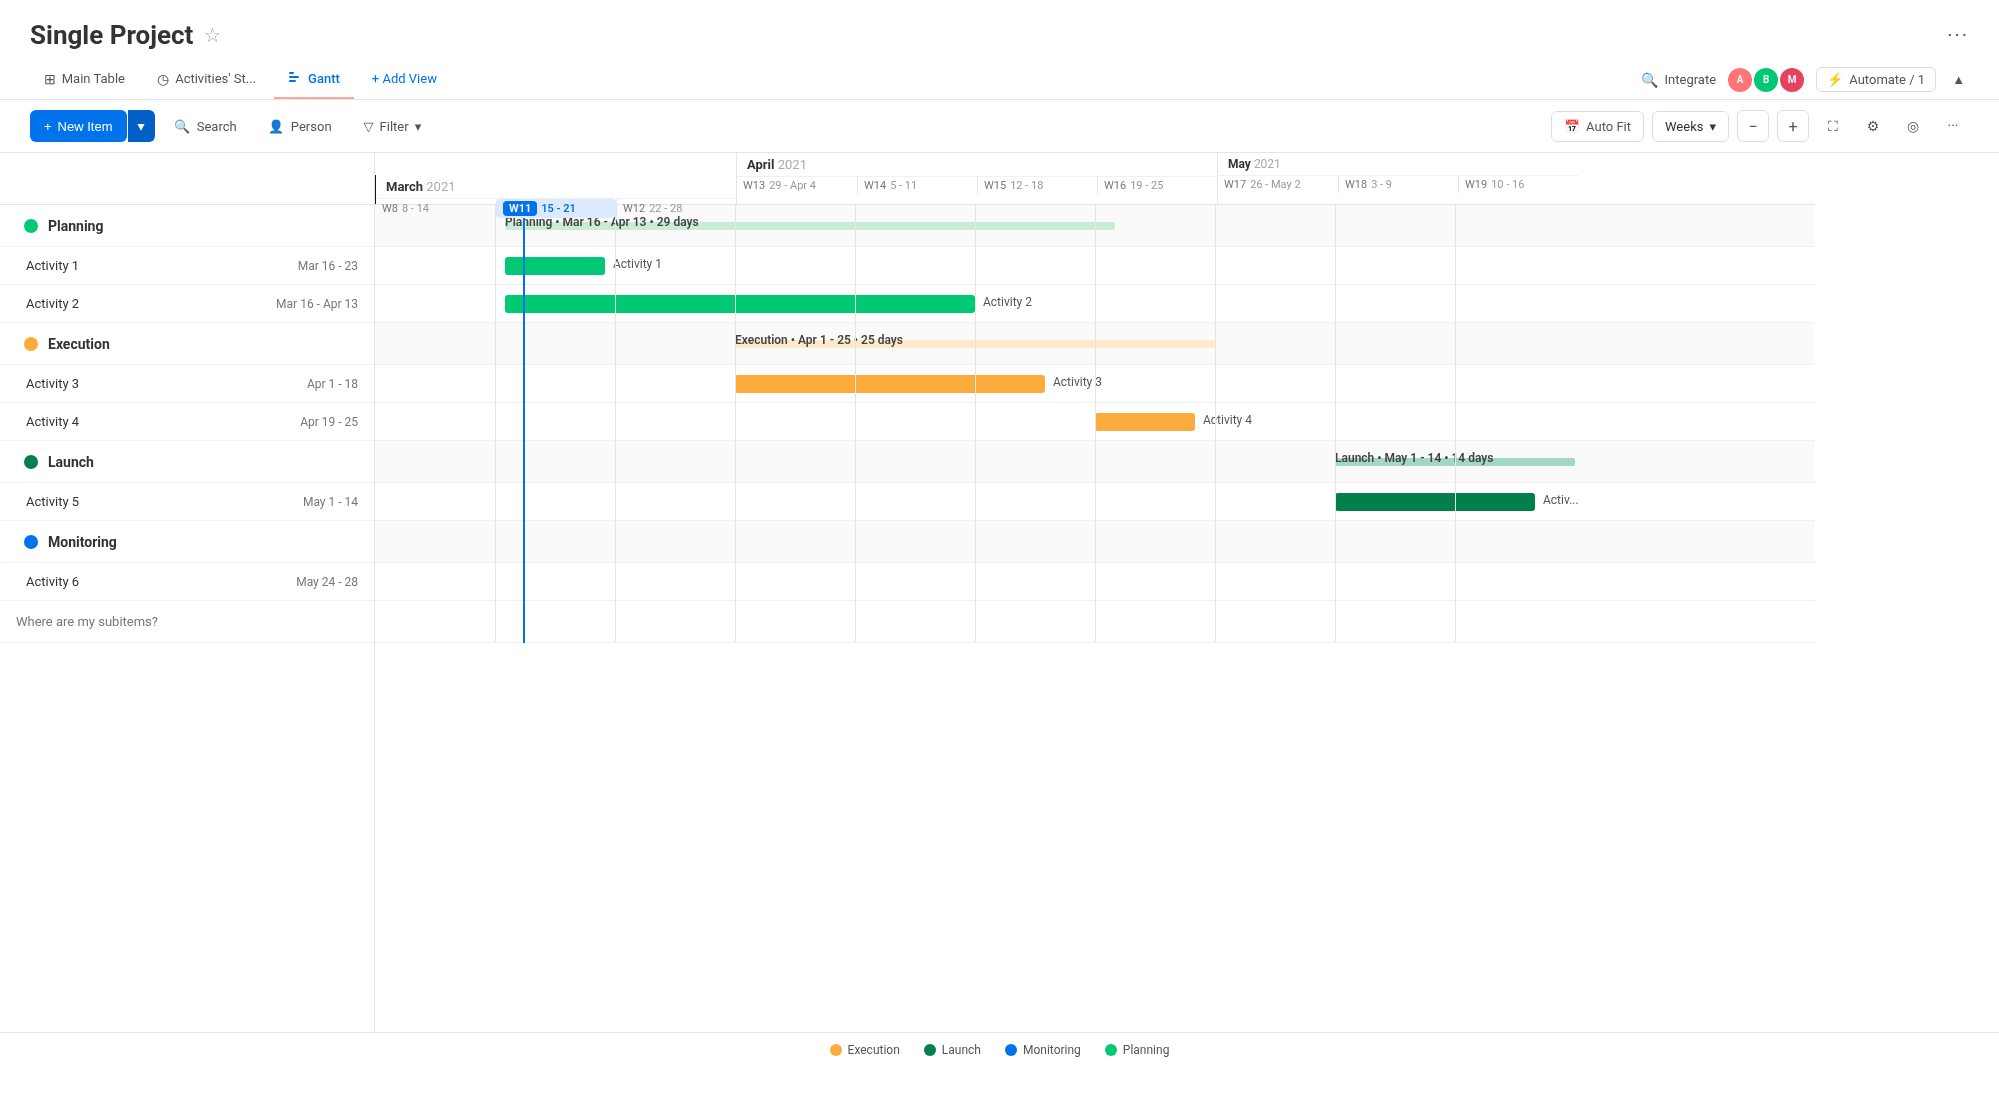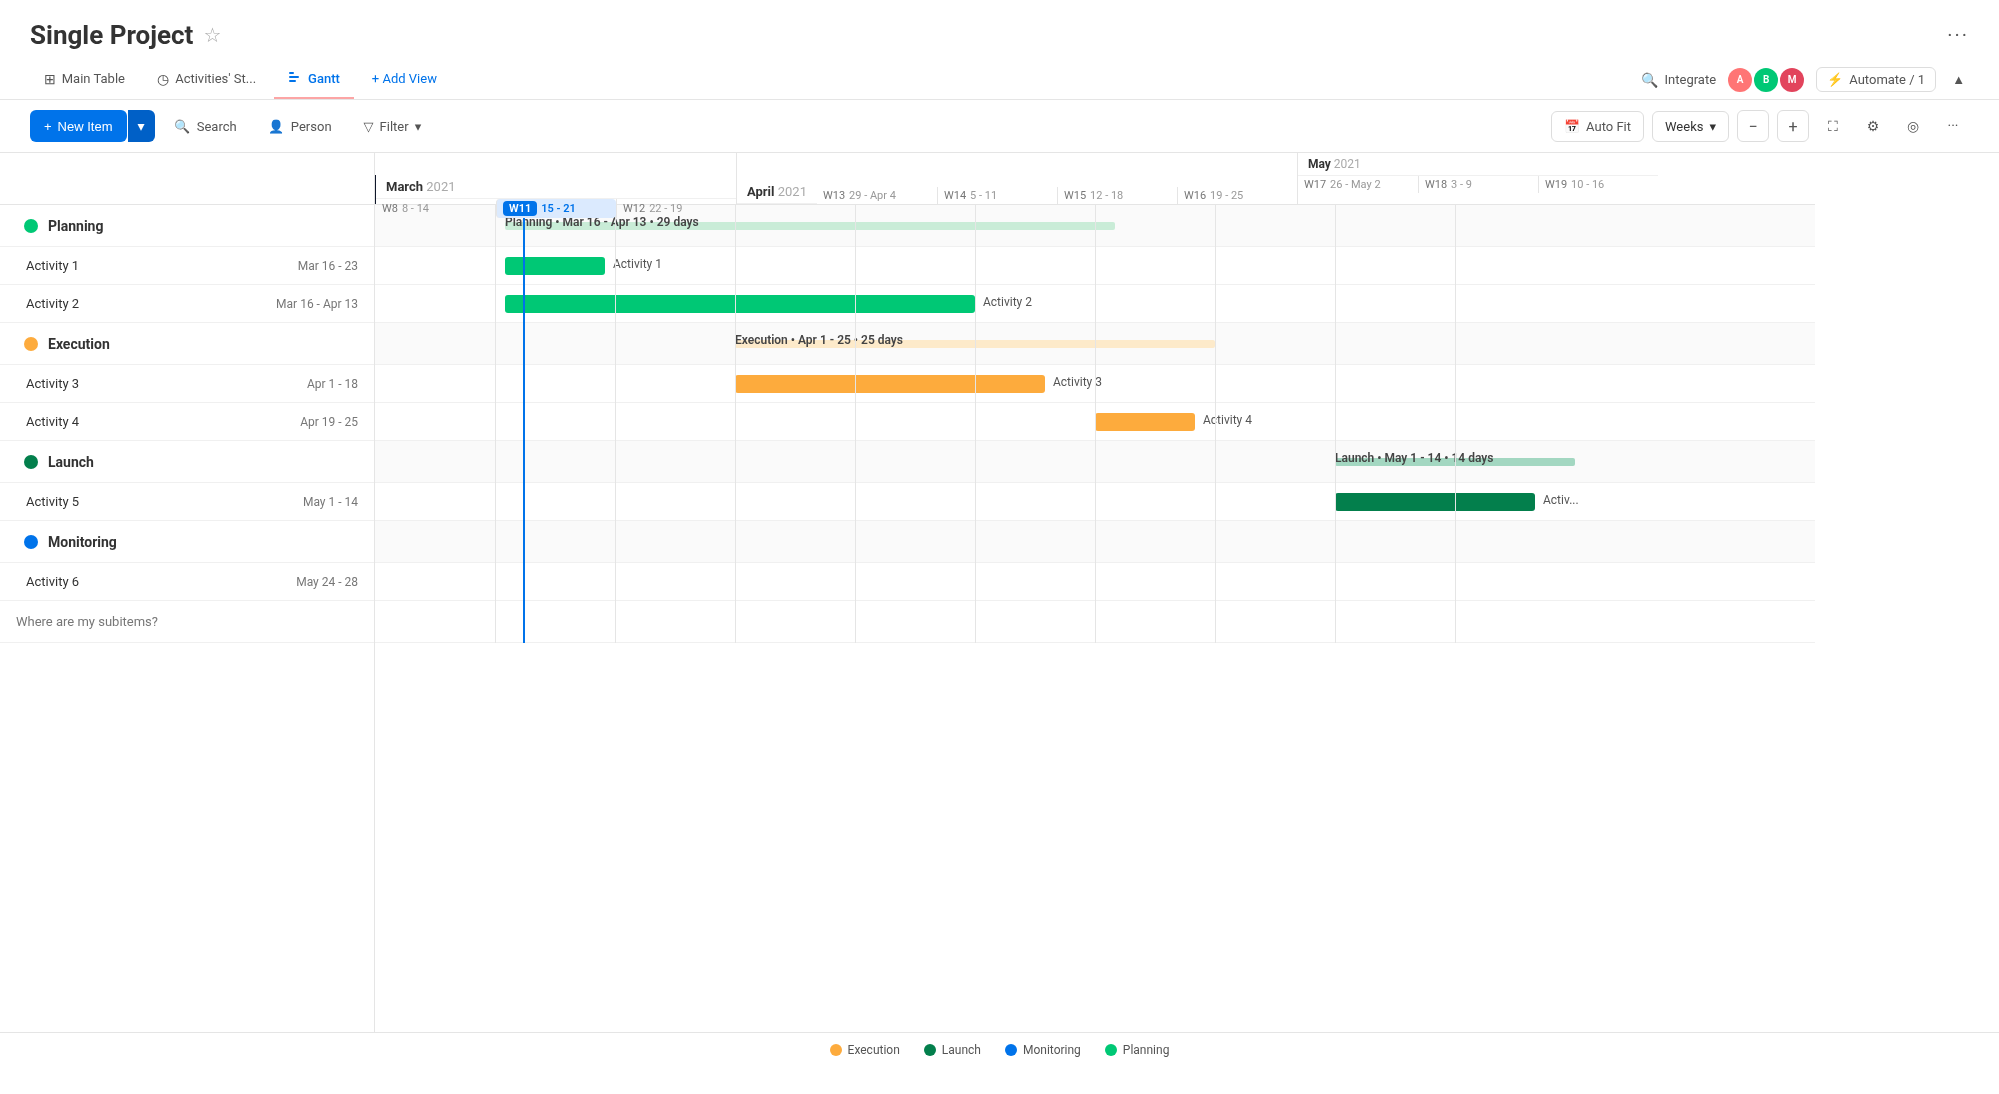--- a/index.html
+++ b/index.html
@@ -240,25 +240,25 @@
             <div style="display:flex;flex-direction:column;border-left:1px solid #0f172a;margin-top:22px;">
               <div style="font-weight:700;font-size:13px;padding:4px 10px;border-bottom:1px solid #f0f0f0;color:#333;">
                 March <span style="color:#aaa;font-weight:400;">2021</span>
               </div>
               <div style="display:flex;">
                 <div class="wk" style="width:120px;">W8 <span style="margin-left:4px;color:#999;">8 - 14</span></div>
                 <div class="wk" style="width:120px;background:#dbeafe;border-radius:4px;">
                   <span class="wk-badge">W11</span>
                   <span style="margin-left:4px;color:#0073ea;font-weight:600;">15 - 21</span>
                 </div>
-                <div class="wk" style="width:120px;">W12 <span style="margin-left:4px;color:#999;">22 - 19</span></div>
-              </div>
-            </div>
-
-            <div style="display:flex;flex-direction:row;border-left:1px solid #e5e5e5;align-items:flex-end;">
+                <div class="wk" style="width:120px;">W12 <span style="margin-left:4px;color:#999;">22 - 28</span></div>
+              </div>
+            </div>
+
+            <div style="display:flex;flex-direction:column;border-left:1px solid #e5e5e5;">
               <div style="font-weight:700;font-size:13px;padding:4px 10px;border-bottom:1px solid #f0f0f0;color:#333;">
                 April <span style="color:#aaa;font-weight:400;">2021</span>
               </div>
               <div style="display:flex;">
                 <div class="wk" style="width:120px;">W13 <span style="margin-left:4px;color:#999;">29 - Apr 4</span></div>
                 <div class="wk" style="width:120px;">W14 <span style="margin-left:4px;color:#999;">5 - 11</span></div>
                 <div class="wk" style="width:120px;">W15 <span style="margin-left:4px;color:#999;">12 - 18</span></div>
                 <div class="wk" style="width:120px;">W16 <span style="margin-left:4px;color:#999;">19 - 25</span></div>
               </div>
             </div>

